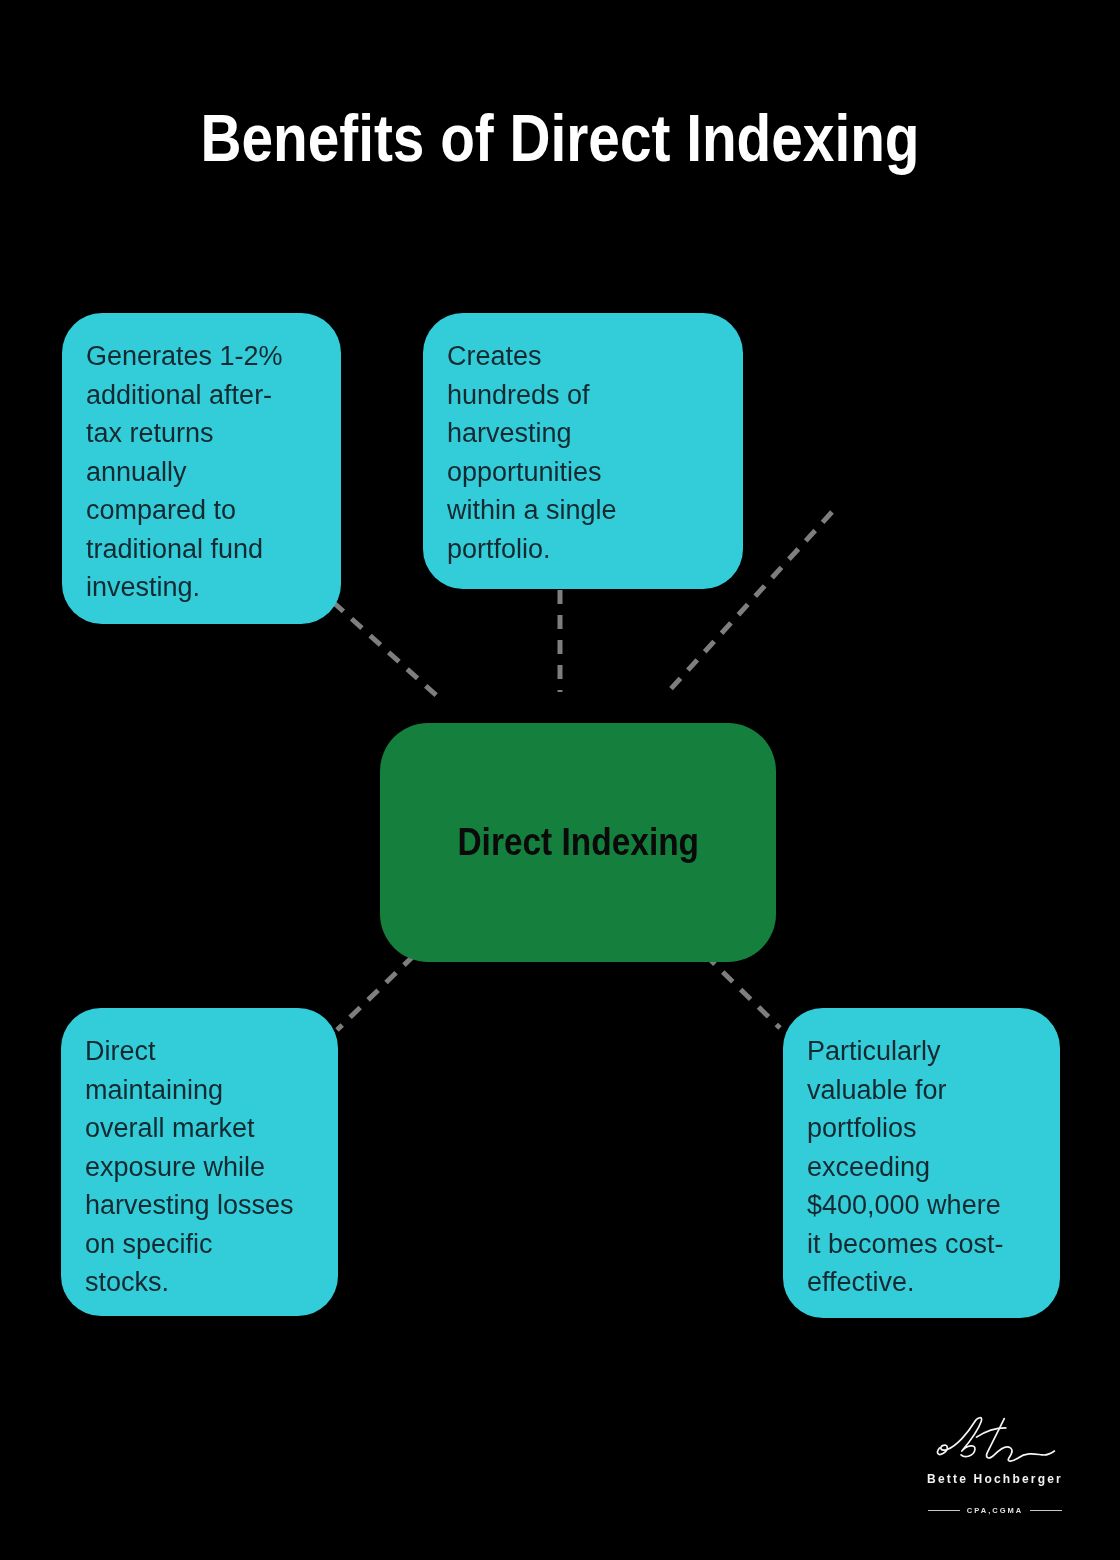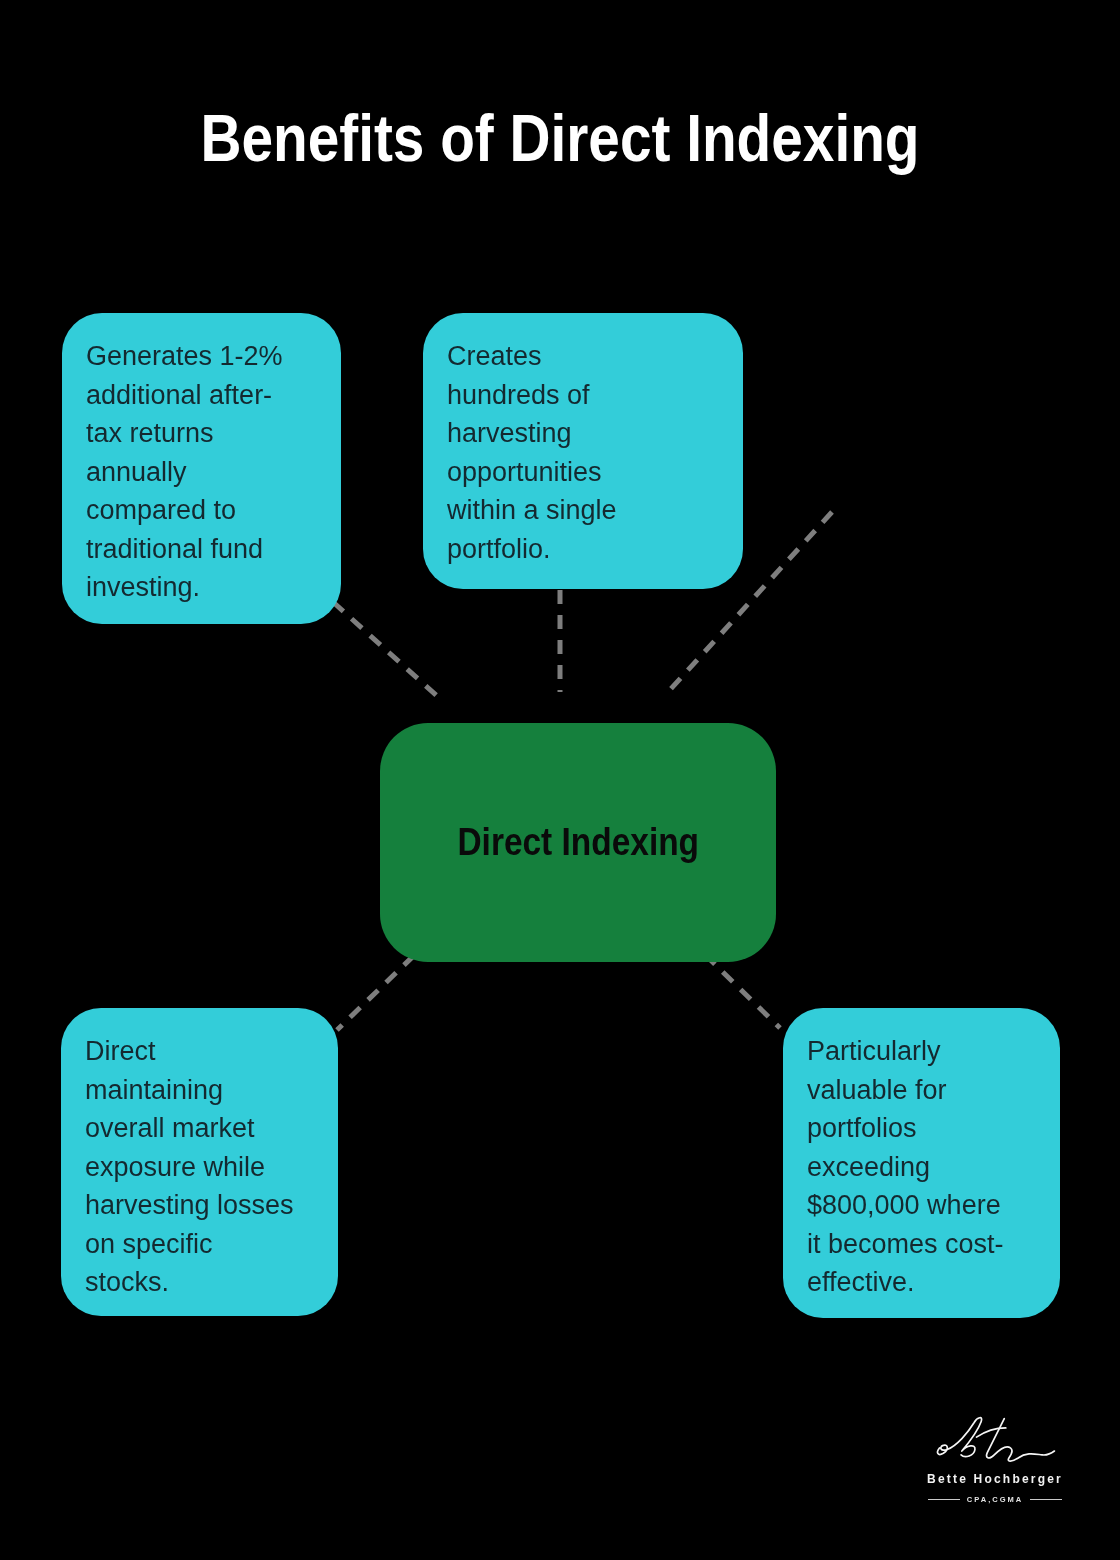--- a/index.html
+++ b/index.html
@@ -95,21 +95,21 @@
   .brand-name {
     margin-top: 4px;
     color: #f2f2f2;
     font-size: 12px;
     font-weight: 700;
     letter-spacing: 2.2px;
     white-space: nowrap;
     text-align: center;
   }
   .brand-credentials-row {
-    margin-top: 9px;
+    margin-top: 20px;
     display: flex;
     align-items: center;
     justify-content: center;
   }
   .brand-credentials-row .rule {
     display: inline-block;
     width: 32px;
     height: 1px;
     background: #c9c9c9;
   }
@@ -169,21 +169,21 @@
 harvesting losses
 on specific
 stocks.</p>
   </div>
 
   <div class="card card-br">
     <p>Particularly
 valuable for
 portfolios
 exceeding
-$800,000 where
+$400,000 where
 it becomes cost-
 effective.</p>
   </div>
 
   <div class="brand">
     <svg class="brand-monogram" width="126" height="54" viewBox="0 0 160 70">
       <g fill="none" stroke="#f5f5f5" stroke-width="2.2" stroke-linecap="round" stroke-linejoin="round">
         <path d="M8 44 C 3 50, 6 55, 13 51 C 21 46, 19 38, 12 41 C 8 43, 9 49, 18 46 C 31 41, 45 24, 53 11 C 57 4, 65 2, 62 10 C 58 21, 47 36, 37 48 C 43 41, 55 38, 54 46 C 53 54, 41 58, 36 53"></path>
         <path d="M92 6 C 84 22, 76 38, 70 50 C 67 57, 72 60, 79 53 C 88 44, 95 40, 100 44 C 104 47, 101 53, 98 57 C 95 62, 101 63, 110 57 C 121 49, 132 52, 141 53 C 148 54, 153 51, 157 48"></path>
         <path d="M56 30 C 68 22, 82 18, 94 18"></path>

